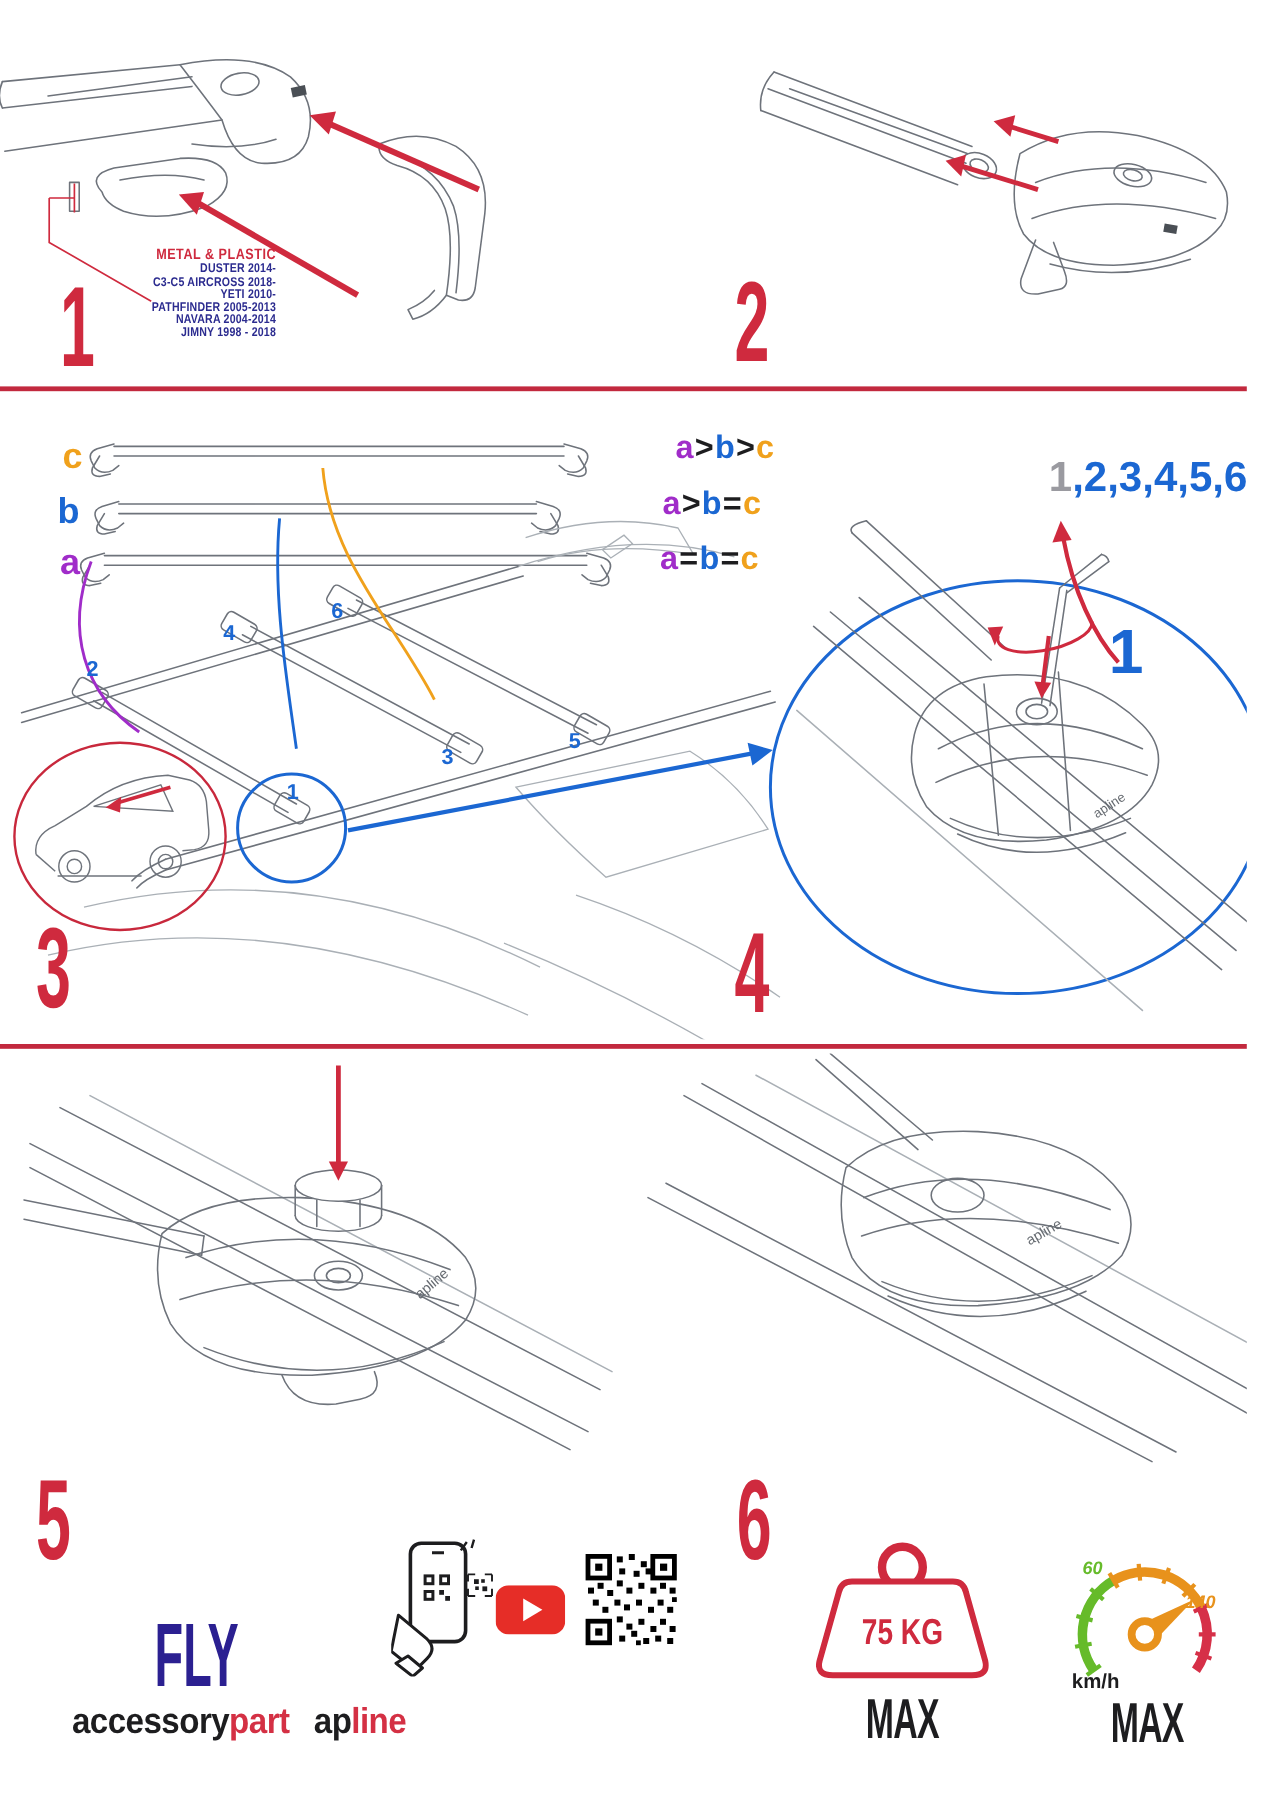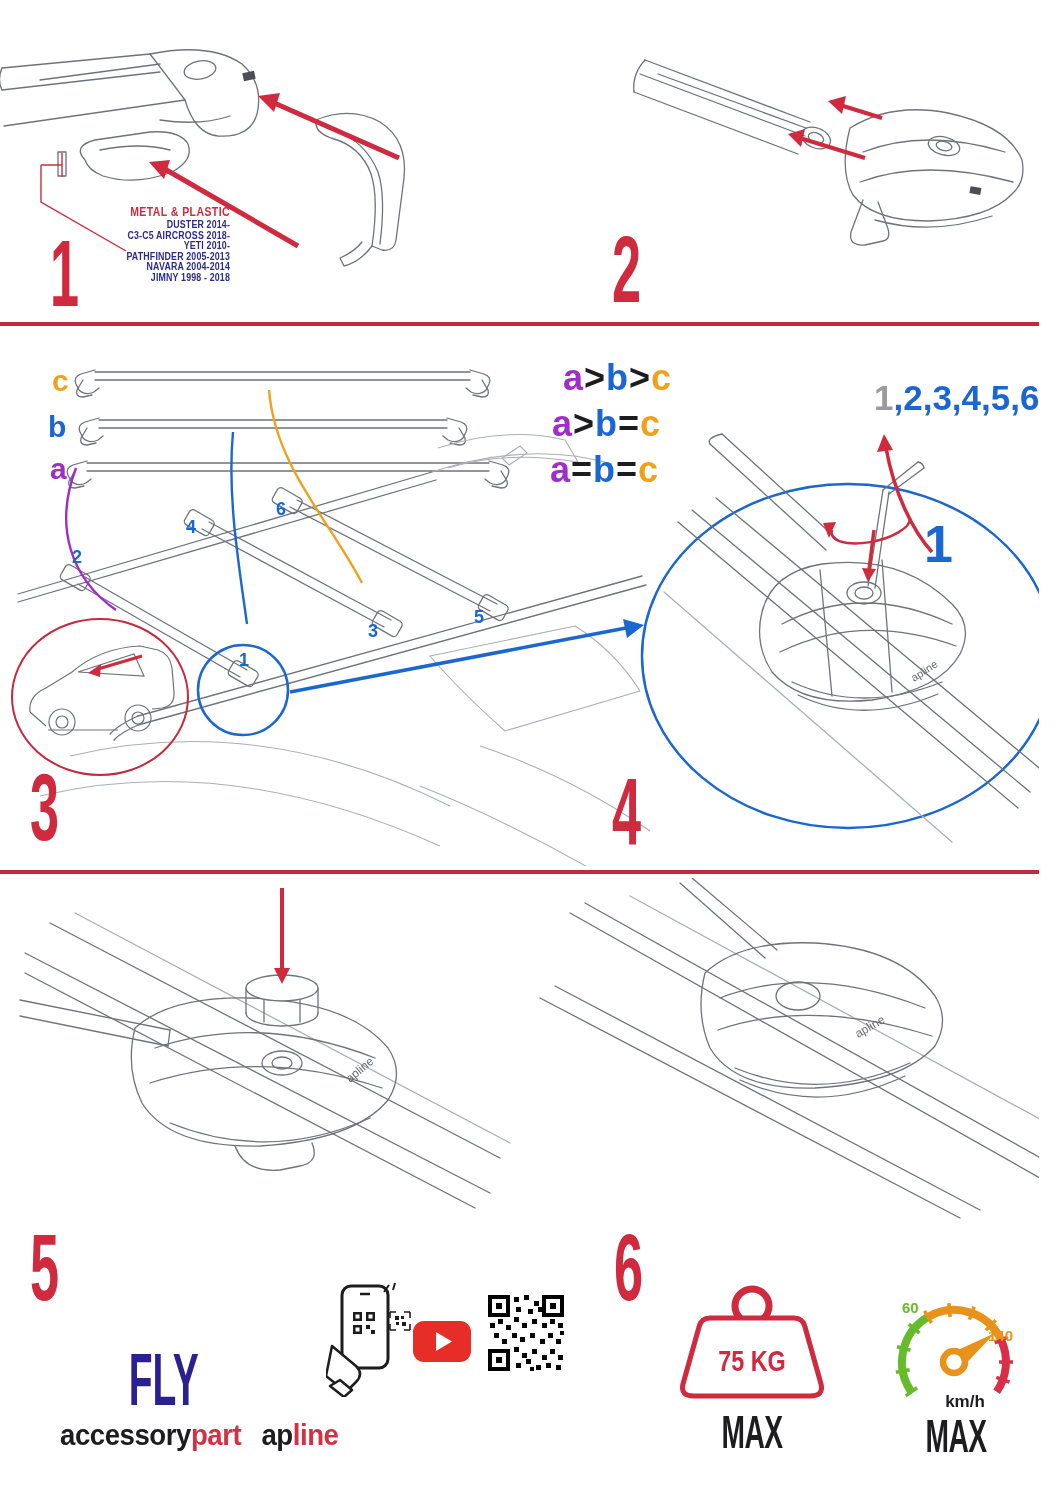--- a/index.html
+++ b/index.html
@@ -6,36 +6,36 @@
   #page{position:relative;width:1039px;height:1500px;background:#ffffff;overflow:hidden;
         font-family:"Liberation Sans",sans-serif;}
   .abs{position:absolute;}
   .stepnum{color:#cf2a3e;font-weight:700;font-size:95px;line-height:.75;
            transform:scaleX(.55);transform-origin:left top;letter-spacing:-2px;}
   .divider{position:absolute;left:0;width:1061px;height:4px;background:#c2293e;}
   .mat-head{color:#cf2a3e;font-weight:700;font-size:12.5px;letter-spacing:.5px;}
   .mat-list{color:#2b2b8f;font-weight:700;font-size:10.5px;line-height:10.6px;letter-spacing:.2px;}
   .materials{text-align:right;transform:scaleX(.84);transform-origin:right top;}
   .barlabel{font-weight:700;font-size:30px;line-height:1;}
-  .formula{font-weight:700;font-size:36px;line-height:1;letter-spacing:1px;text-align:center;}
+  .formula{font-weight:700;font-size:27px;line-height:1;letter-spacing:1px;text-align:center;}
   .fa{color:#a02cc9}.fb{color:#1b67d2}.fc{color:#f0a11c}.fop{color:#1d1d1f}
   .poslabel{color:#1b67d2;font-weight:700;font-size:18px;line-height:1;}
   .seq{font-weight:700;font-size:35px;line-height:1;letter-spacing:0;}
   .seq .first{color:#9a9aa0}.seq .rest{color:#1b67d2}
   .bignum1{color:#1b67d2;font-weight:700;font-size:52px;line-height:1;}
   .fly{color:#2b2091;font-weight:700;font-size:75px;line-height:1;
        transform:scaleX(.52);transform-origin:center top;text-align:center;width:120px;}
   .brandline{font-weight:700;font-size:30px;line-height:1;letter-spacing:-.5px;
              transform:scaleX(.92);transform-origin:left top;white-space:nowrap;}
   .brand-dark{color:#1d1d1f}.brand-red{color:#d43044}
   .kgval{color:#cf2a3e;font-weight:700;font-size:30px;text-align:center;
          transform:scaleX(.78);transform-origin:center top;}
   .maxlabel{color:#1d1d1f;font-weight:700;font-size:47px;line-height:1;text-align:center;
             transform:scaleX(.6);transform-origin:center top;letter-spacing:-1px;}
-  .speedtick{font-weight:700;font-size:15px;line-height:1;}
+  .speedtick{font-weight:700;font-size:15px;line-height:1;font-style:italic;}
   .kmh{color:#1d1d1f;font-weight:700;font-size:17px;text-align:center;}
   svg{display:block}
   .art path,.art line,.art ellipse,.art circle,.art rect,.art polyline{vector-effect:non-scaling-stroke;}
 </style>
 </head>
 <body>
 
 <div id="page">
 
   <svg class="abs art" style="left:0;top:30px" width="1061" height="285" viewBox="0 0 1061 285">
@@ -445,16 +445,16 @@
       <line x1="109.8" y1="46.2" x2="119.7" y2="36.3" stroke="#e8921c"></line>
       <line x1="118.8" y1="59" x2="131.5" y2="53.1" stroke="#d63048"></line>
       <line x1="123" y1="78" x2="137" y2="78" stroke="#d63048"></line>
       <line x1="120.3" y1="93.4" x2="133.5" y2="98.2" stroke="#d63048"></line>
     </g>
     <polygon points="119,49 71,71 79,91" fill="#e8921c"></polygon>
     <circle cx="78" cy="78" r="11" fill="#ffffff" stroke="#e8921c" stroke-width="6.5"></circle>
   </svg>
   <div class="abs speedtick" style="left:902px;top:1300px;color:#66bb2a">60</div>
   <div class="abs speedtick" style="left:988px;top:1328px;color:#e8921c">140</div>
-  <div class="abs kmh" style="left:920px;top:1392px;width:90px">km/h</div>
+  <div class="abs kmh" style="left:868px;top:1392px;width:90px">km/h</div>
   <div class="abs maxlabel" style="left:896px;top:1412px;width:120px">MAX</div>
 
 </div>
 
 </body></html>

